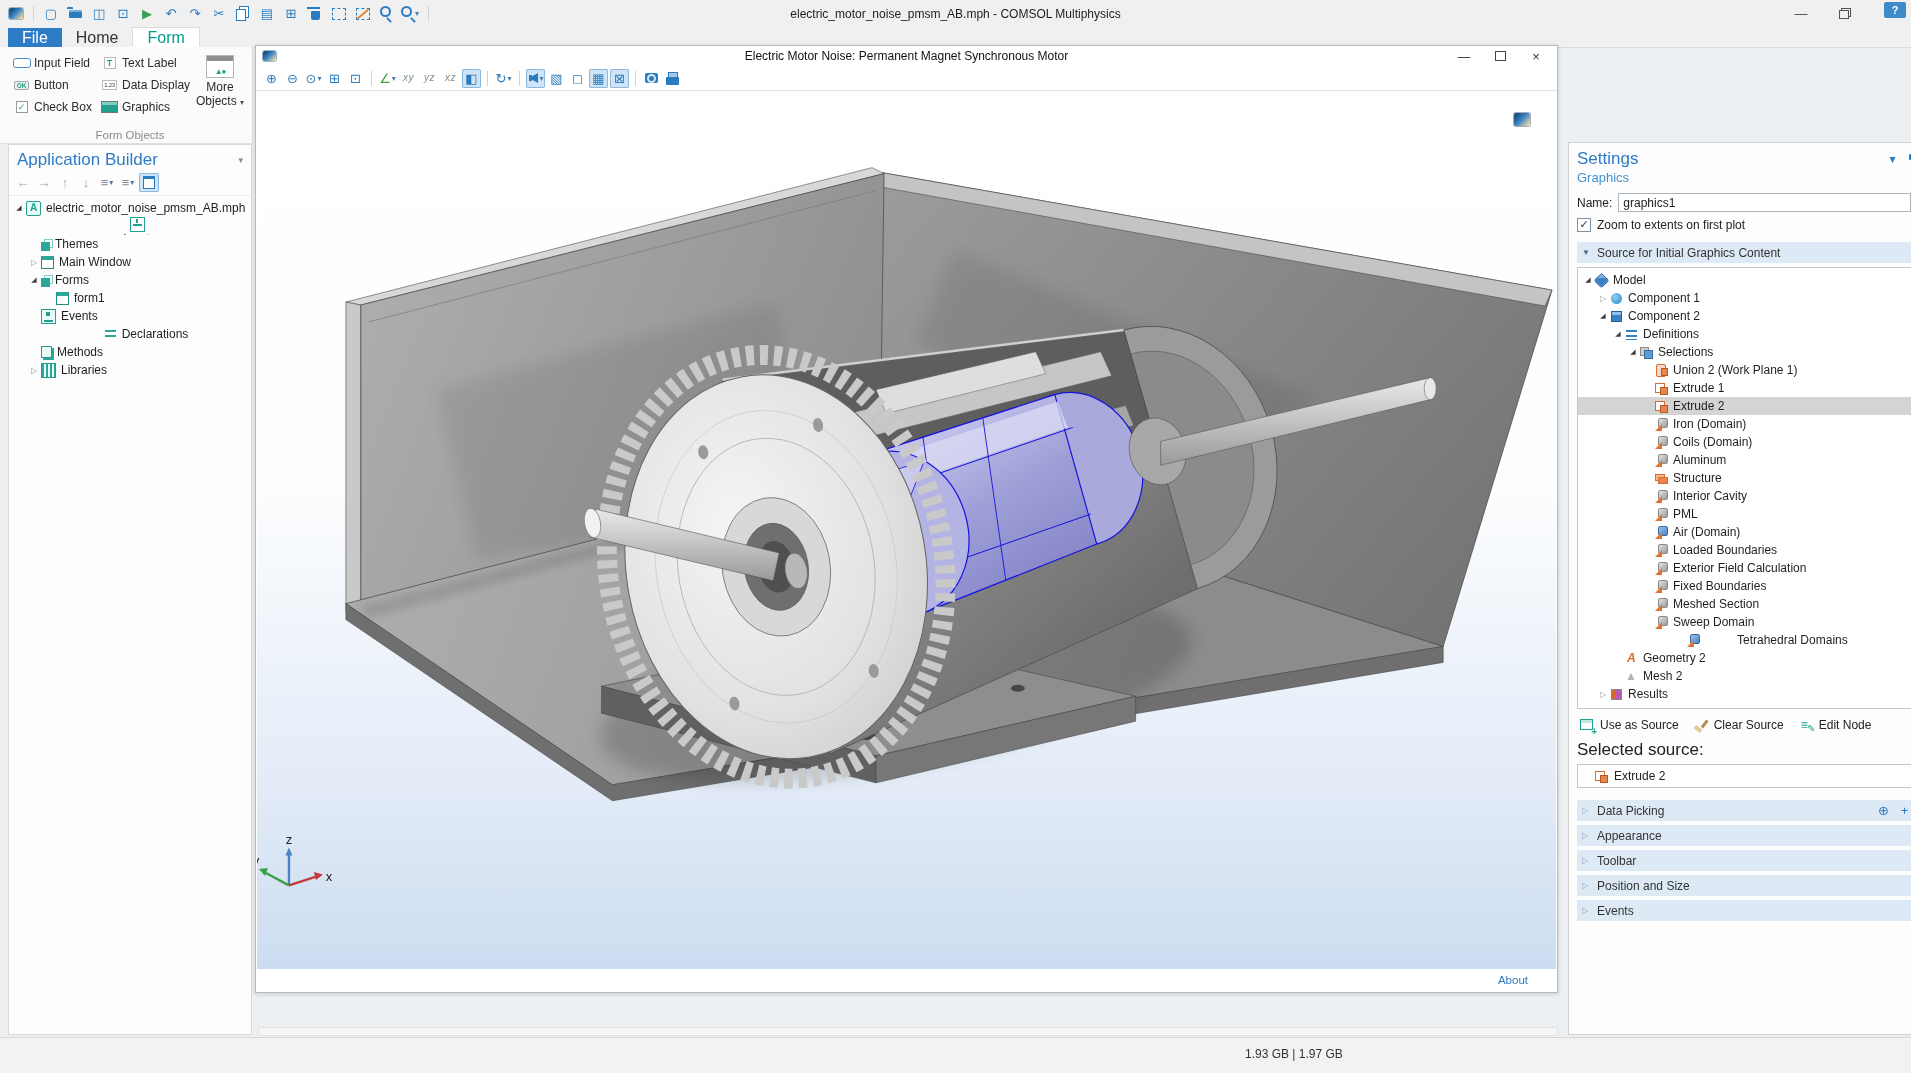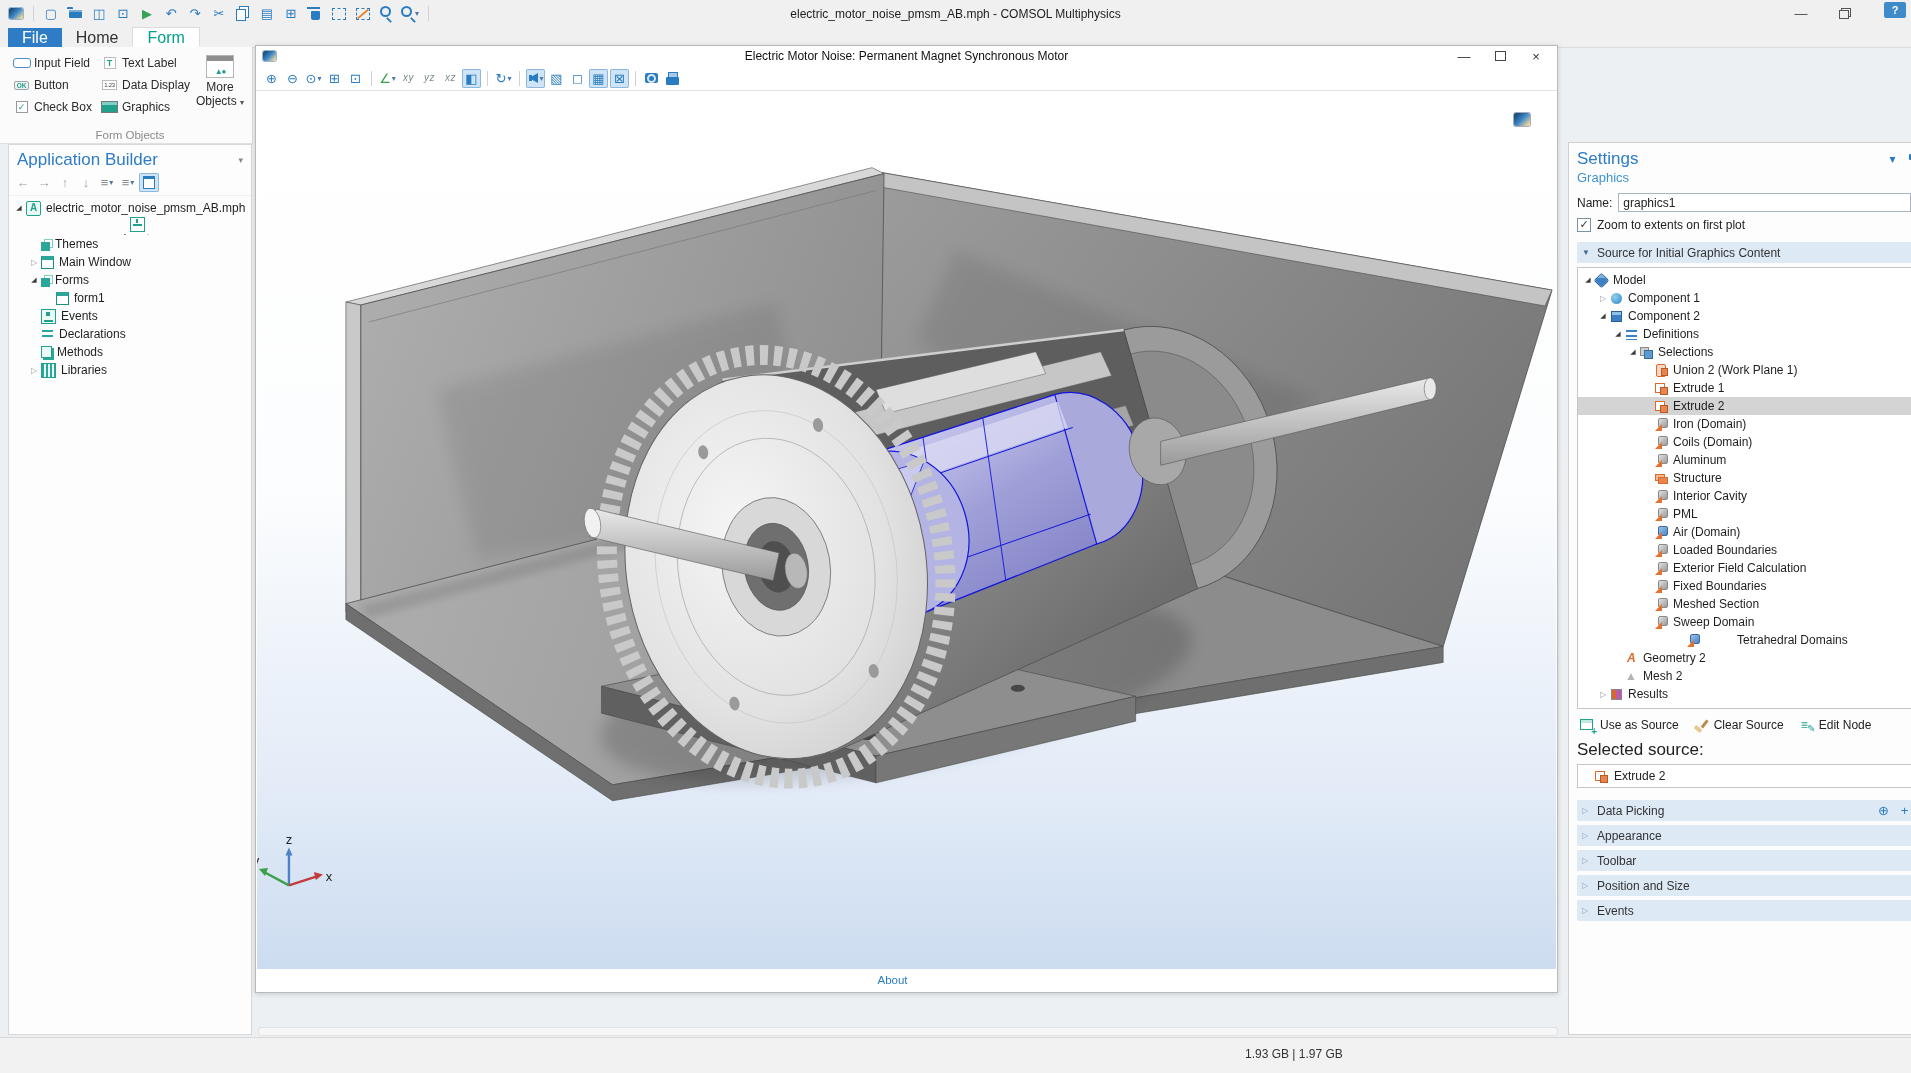--- a/index.html
+++ b/index.html
@@ -142,21 +142,21 @@
   #gw-titlebar{height:20px;position:relative;display:flex;align-items:center;padding:0 4px;background:#fff}
   #gw-titlebar .gi{width:18px;height:16px}
   #gw-title{position:absolute;left:50%;transform:translateX(-50%);font-size:12px;color:#111;white-space:nowrap}
   #gw-ctl{margin-left:auto;display:flex;gap:14px;padding-right:6px}
   #gw-ctl .gi{width:22px;height:16px}
   #gw-ctl .g{color:#333;font-size:13px}
   #gw-toolbar{height:24px;display:flex;align-items:center;gap:2px;padding:0 6px;border-bottom:1px solid #e3e3e3}
   #gw-canvas{position:abs;position:absolute;left:1px;right:1px;top:45px;bottom:23px;background:linear-gradient(180deg,#ffffff 0%,#fcfdfe 45%,#e2ebf7 80%,#ccdcf0 100%);overflow:hidden}
   #gw-canvas svg{position:absolute;left:0;top:0;width:100%;height:100%}
   #corner-plot-icon{position:absolute;right:26px;top:22px;width:16px;height:13px;border-radius:2px;background:linear-gradient(135deg,#17507e 15%,#3f87c9 50%,#e4d49c 88%);box-shadow:0 0 0 1px #aab}
-  #gw-footer{position:absolute;left:1px;right:1px;bottom:1px;height:22px;display:flex;align-items:center;justify-content:center;padding-right:28px;background:#fff}
+  #gw-footer{position:absolute;left:1px;right:1px;bottom:1px;height:22px;display:flex;align-items:center;justify-content:flex-end;padding-right:28px;background:#fff}
   #about-link{color:#2a7cc0;font-size:11.5px}
 
   
   #settings{position:absolute;left:1568px;top:142px;width:380px;bottom:38px;background:#fdfdfd;border:1px solid #d0d0d0;box-sizing:border-box;padding:6px 8px;overflow:hidden}
   #set-header{display:flex;align-items:center}
   #set-title{font-size:17px;color:#2e7bc6;font-weight:400;flex:1}
   #set-hicons{display:flex;gap:2px}
   #set-hicons .gi{width:17px;height:17px}
   #set-hicons .g{color:#2a7cc0;font-size:12px}
   #set-subtitle{font-size:13px;color:#3f93d2;margin:1px 0 8px}
@@ -335,21 +335,21 @@
       <div class="trow" style="padding-left: 34px;">
         <span class="tw"></span>
         <span class="ti ti-form"></span>
         <span class="tlabel">form1</span>
       </div>
       <div class="trow" style="padding-left: 19px;">
         <span class="tw"></span>
         <span class="ti ti-events"></span>
         <span class="tlabel">Events</span>
       </div>
-      <div class="trow" style="padding-left: 19px;">
+      <div class="trow" style="padding-left: 19px; justify-content: center;">
         <span class="tw"></span>
         <span class="ti ti-declarations"></span>
         <span class="tlabel">Declarations</span>
       </div>
       <div class="trow" style="padding-left: 19px;">
         <span class="tw"></span>
         <span class="ti ti-methods"></span>
         <span class="tlabel">Methods</span>
       </div>
       <div class="trow" style="padding-left: 19px;">

